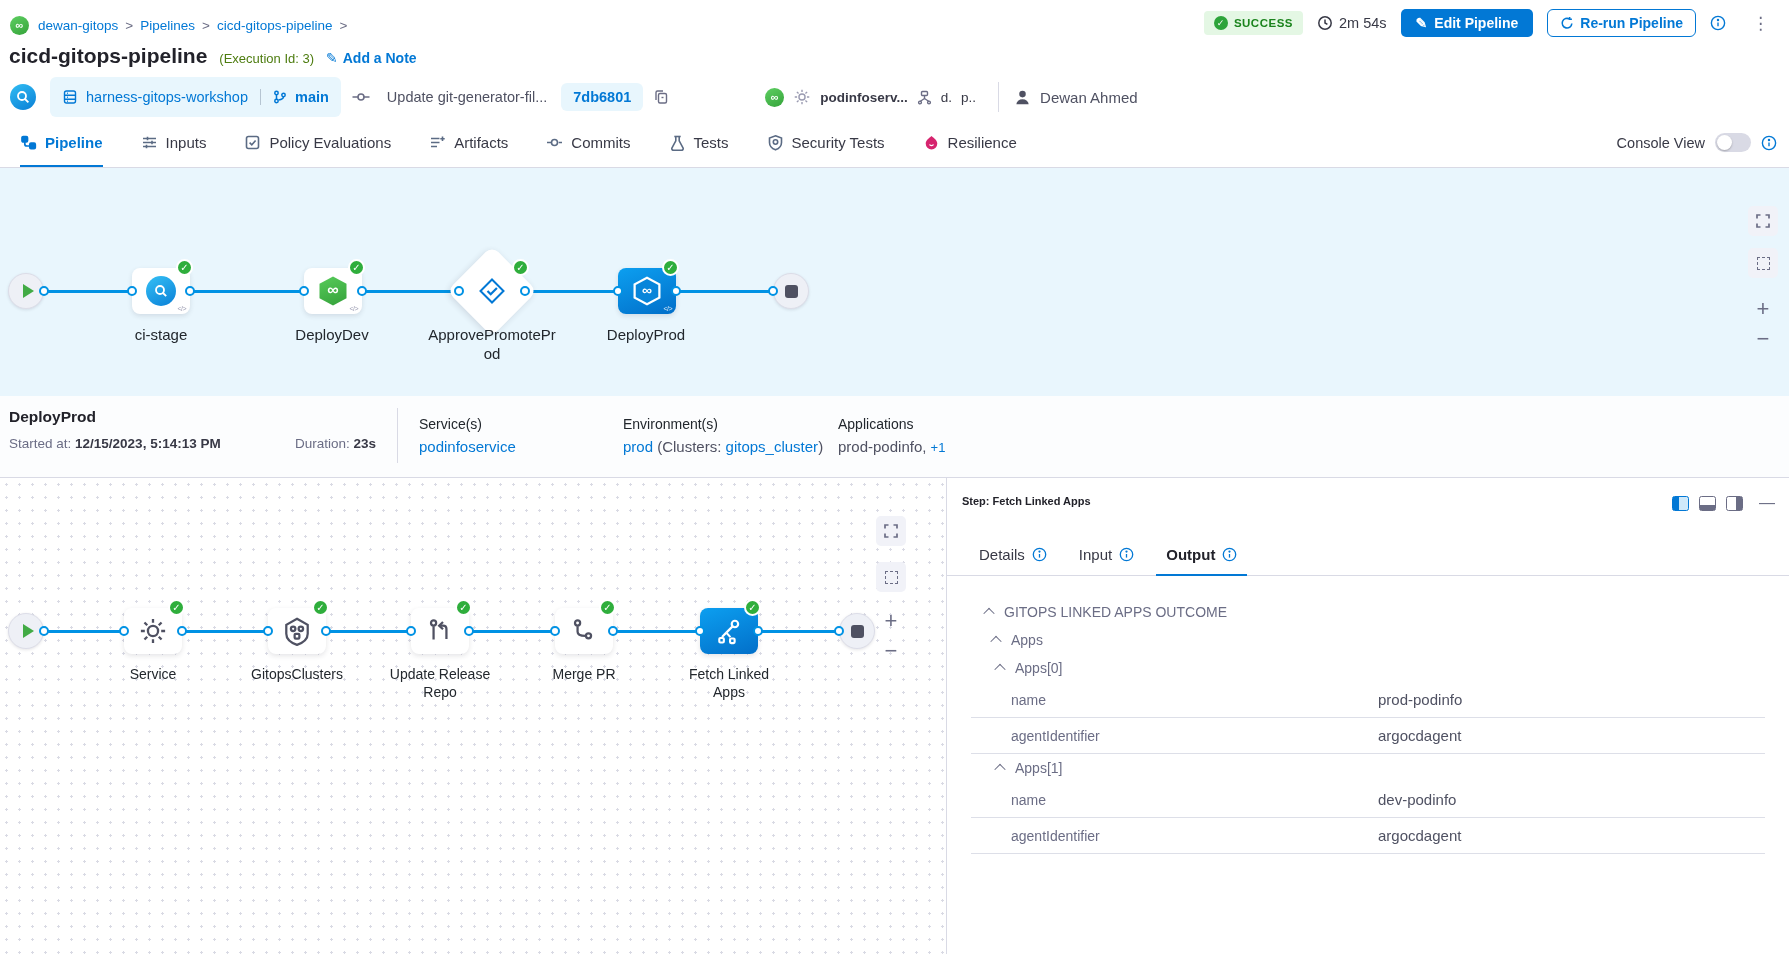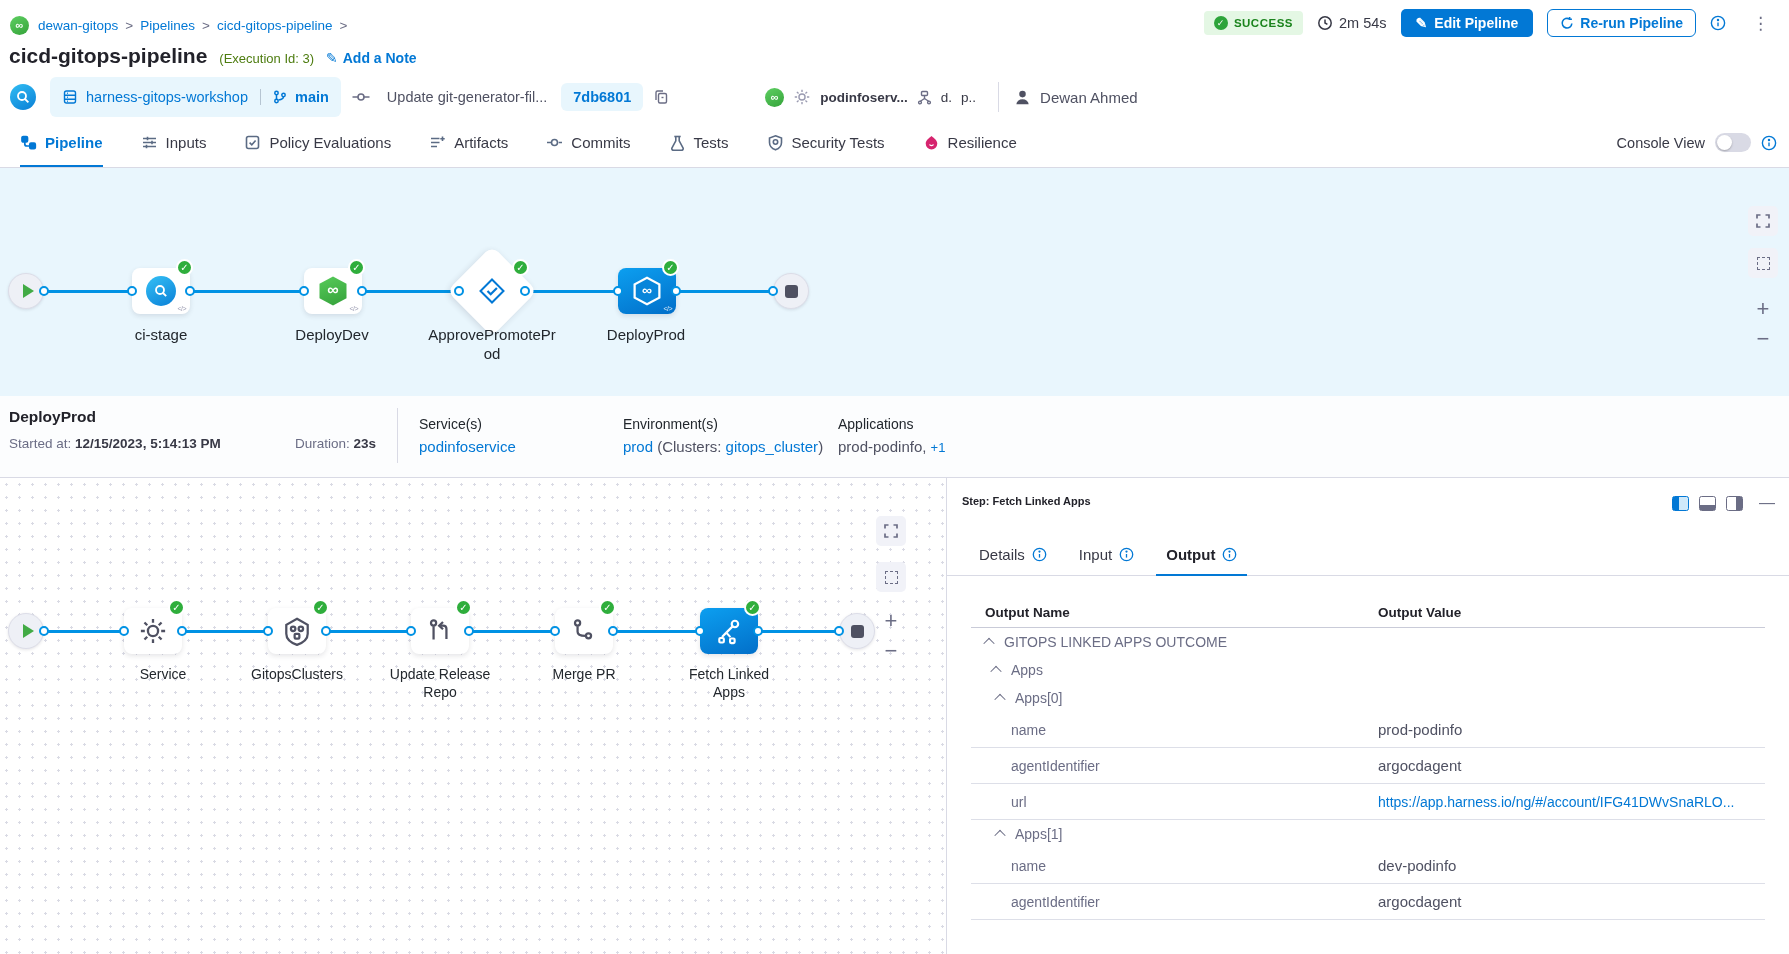--- a/index.html
+++ b/index.html
@@ -475,21 +475,21 @@
       <span class="stop-sq"></span>
     </div>
 
   <div class="stage-card" style="left:124px;top:130px;">
     <svg class="dark-ic" width="30" height="30" viewBox="0 0 26 26" fill="none" stroke="currentColor" stroke-width="2">
         <circle cx="13" cy="13" r="4.4"></circle>
         <path d="M13 2.5v3.4M13 20.1v3.4M2.5 13h3.4M20.1 13h3.4M5.6 5.6L8 8M18 18l2.4 2.4M20.4 5.6L18 8M8 18l-2.4 2.4"></path>
       </svg>
   </div>
   <span class="check-badge" style="left:168px;top:121px;">✓</span>
-  <div class="node-label" style="left:105px;top:188px;width:116px;font-size:14px;">Service</div>
+  <div class="node-label" style="left:95px;top:188px;width:116px;font-size:14px;">Service</div>
 
   <div class="stage-card" style="left:268px;top:130px;">
     <svg class="dark-ic" width="30" height="30" viewBox="0 0 28 28" fill="none" stroke="currentColor" stroke-width="2.1">
         <path d="M14 2.5l10 5.8v8.3c0 4.8-3.8 8.2-10 10.4-6.2-2.2-10-5.6-10-10.4V8.3z"></path>
         <circle cx="10.4" cy="12" r="2.1"></circle>
         <circle cx="17.6" cy="12" r="2.1"></circle>
         <rect x="11.8" y="16.6" width="4.4" height="4.4" rx="1"></rect>
       </svg>
   </div>
   <span class="check-badge" style="left:312px;top:121px;">✓</span>
@@ -570,24 +570,20 @@
       <span>Output</span>
       <svg width="15" height="15" viewBox="0 0 15 15" fill="none" stroke="#0278d5" stroke-width="1.3">
           <circle cx="7.5" cy="7.5" r="6.2"></circle>
           <path d="M7.5 7v3.6"></path>
           <circle cx="7.5" cy="4.6" r=".5" fill="#0278d5"></circle>
         </svg>
     </div>
   </div>
 
   <div class="ptable">
-    <div class="trow thead">
-      <div class="cell-name">Output Name</div>
-      <div class="cell-val" style="font-weight:bold;font-size:13.5px;color:#22222a;">Output Value</div>
-    </div>
 
     <div class="trow grp lvl0">
       <div class="cell-name">
           <span class="chev"></span>
           <span>GITOPS LINKED APPS OUTCOME</span>
         </div>
       <div class="cell-val"></div>
     </div>
     <div class="trow grp lvl1">
       <div class="cell-name">
@@ -605,24 +601,20 @@
     </div>
 
     <div class="trow kv">
       <div class="cell-name">name</div>
       <div class="cell-val">prod-podinfo</div>
     </div>
     <div class="trow kv">
       <div class="cell-name">agentIdentifier</div>
       <div class="cell-val">argocdagent</div>
     </div>
-    <div class="trow kv">
-      <div class="cell-name">url</div>
-      <div class="cell-val"><span class="val-link">https://app.harness.io/ng/#/account/IFG41DWvSnaRLO...</span></div>
-    </div>
 
     <div class="trow grp lvl2">
       <div class="cell-name">
           <span class="chev"></span>
           <span>Apps[1]</span>
         </div>
       <div class="cell-val"></div>
     </div>
     <div class="trow kv">
       <div class="cell-name">name</div>

